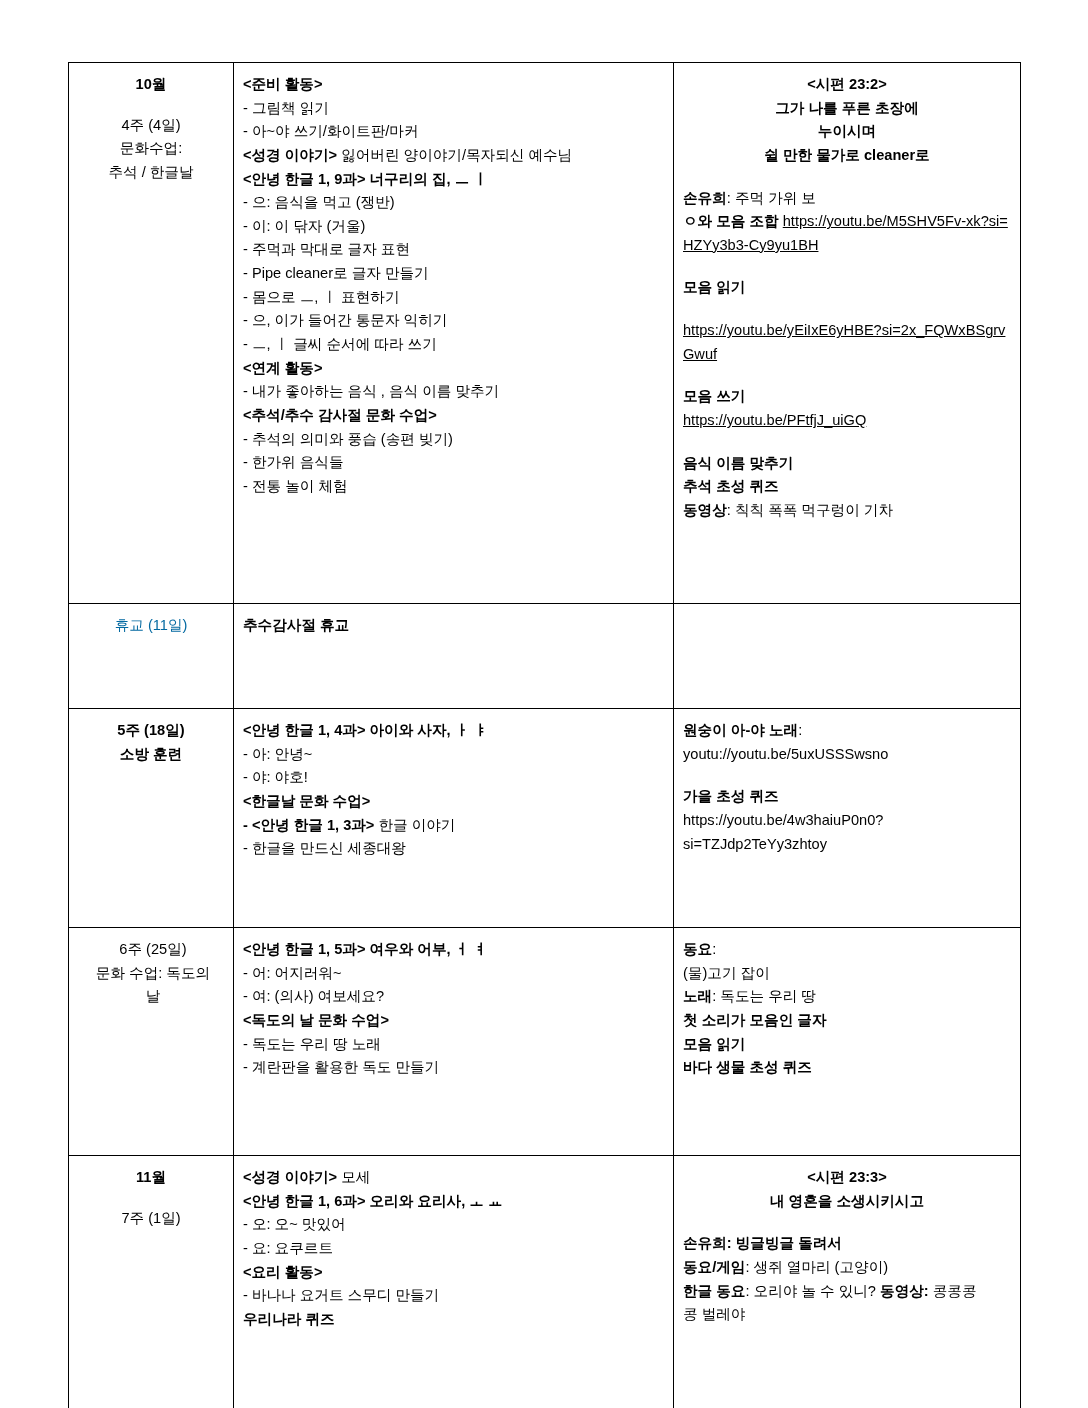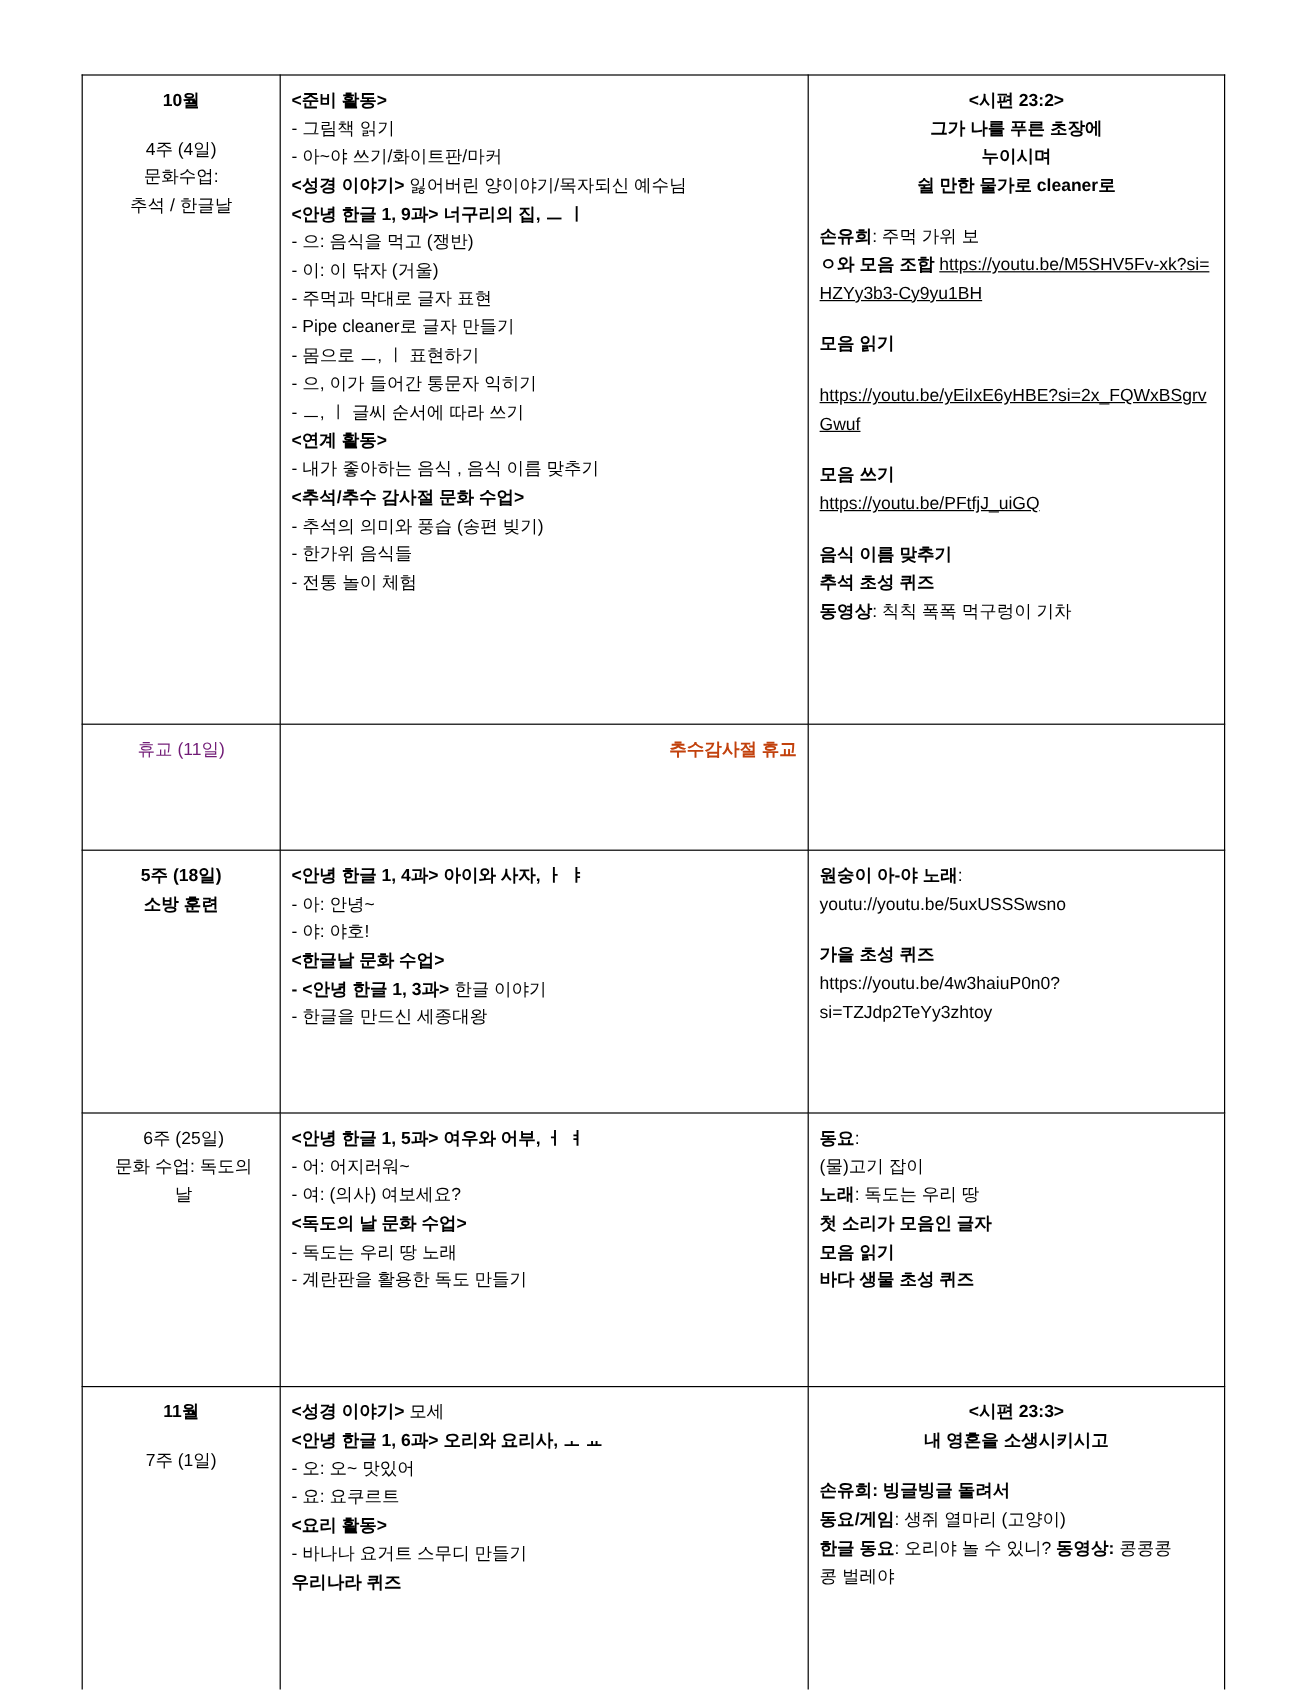--- a/index.html
+++ b/index.html
@@ -43,28 +43,28 @@
     text-align: center;
     vertical-align: middle;
     padding-left: 6px;
     padding-right: 6px;
   }
   .wk-line { display: block; }
   .wk-bold { font-weight: bold; }
   .wk-gap { display: block; height: 17px; }
 
   .holiday-week {
-    color: #701a75;
+    color: #0369a1;
     font-weight: normal;
     font-size: 14.6px;
   }
   td.holiday-main {
-    text-align: right;
+    text-align: left;
     vertical-align: middle;
-    color: #c2410c;
+    color: #000000;
     font-weight: bold;
     font-size: 15px;
   }
   td.holiday-extra { }
 
   .line { display: block; white-space: normal; }
   .b { font-weight: bold; }
   .verse {
     display: block;
     text-align: center;

